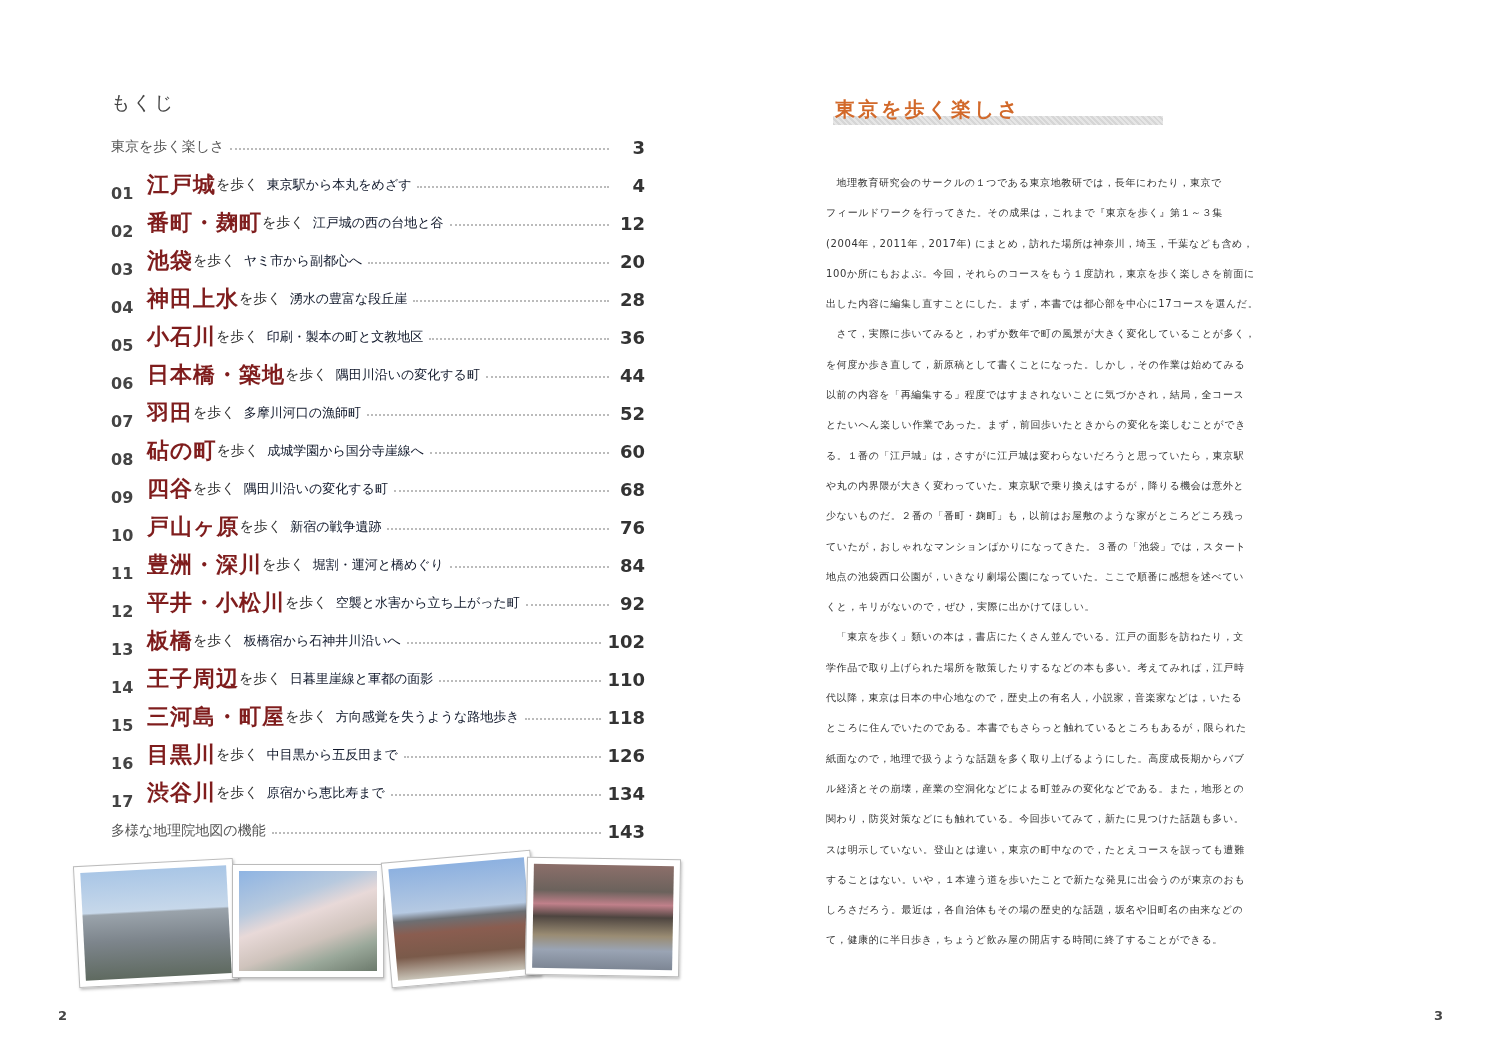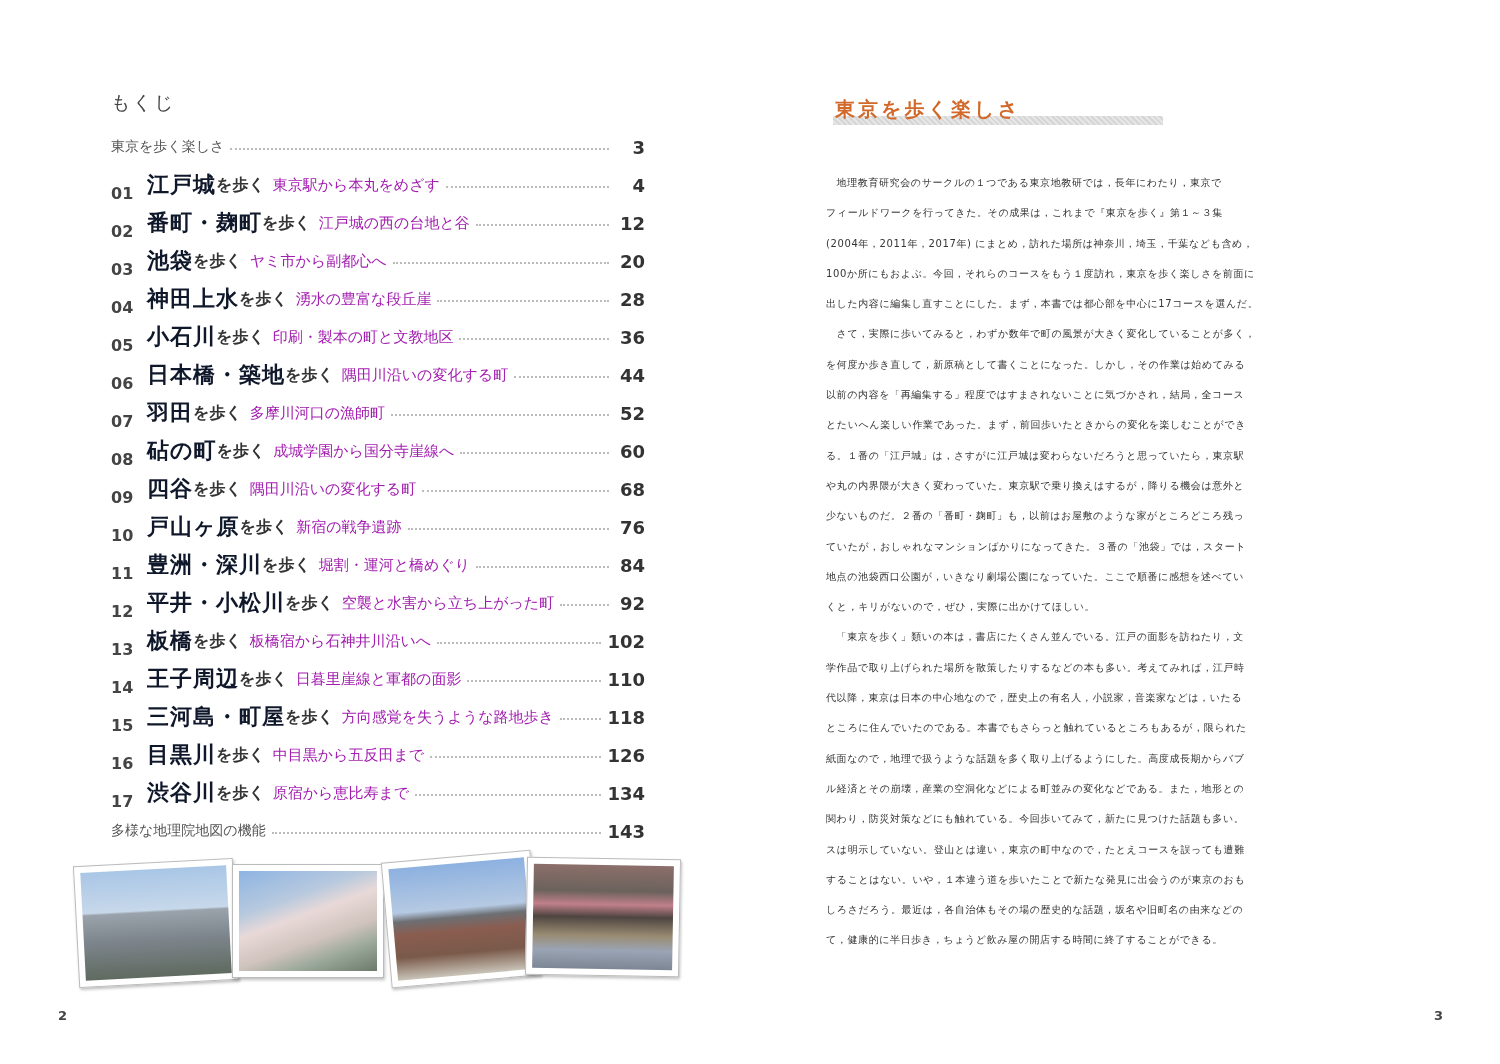--- a/index.html
+++ b/index.html
@@ -6,23 +6,23 @@
   body { width:1500px; height:1064px; position:relative; overflow:hidden; font-family:"DejaVu Sans", sans-serif; color:#333; }
   .page { position:absolute; top:0; height:820px; }
   .left-page { left:0; width:750px; }
   .right-page { left:750px; width:750px; }
 
   .toc-title { position:absolute; left:111px; top:90px; font-size:19px; color:#444; letter-spacing:2px; }
   .toc { position:absolute; left:111px; top:128px; width:534px; }
   .toc-row { display:flex; align-items:center; height:38px; }
   .toc-row.plain { font-size:14px; color:#555; }
   .toc-num { width:36px; font-size:16px; font-weight:bold; color:#444; font-family:"DejaVu Sans", sans-serif;margin-top:16px; }
-  .toc-place { font-size:22px; font-weight:bold; color:#0f172a; letter-spacing:1px; }
-  .toc-walk { font-size:16px; font-weight:bold; color:#333; margin-right:8px; }
-  .toc-sub { font-size:15px; color:#a21caf; white-space:nowrap; }
+  .toc-place { font-size:22px; font-weight:bold; color:#7f1d1d; letter-spacing:1px; }
+  .toc-walk { font-size:14px; font-weight:normal; color:#333; margin-right:8px; }
+  .toc-sub { font-size:13px; color:#0f172a; white-space:nowrap; }
   .toc-dots { flex:1; border-bottom:2px dotted #bbb; margin:0 6px; height:0; position:relative; top:2px; }
   .toc-page { font-size:18px; font-weight:bold; color:#333; min-width:30px; text-align:right; }
   .toc-row.plain .toc-label { font-size:14px; color:#555; }
 
   .photos { position:absolute; left:72px; top:852px; width:610px; height:140px; }
   .photo { position:absolute; background:#fff; border:1px solid #bbb; box-shadow:1px 2px 3px rgba(0,0,0,0.25); padding:6px; box-sizing:border-box; }
   .photo .img { width:100%; height:100%; }
   .p1 { left:4px; top:10px; width:160px; height:122px; transform:rotate(-3deg); }
   .p1 .img { background:linear-gradient(180deg,#a9c6e6 0%,#c7d8ea 38%,#9aa3ab 40%,#7d858c 65%,#5f6a60 100%); }
   .p2 { left:160px; top:12px; width:152px; height:114px; transform:rotate(0deg); }

